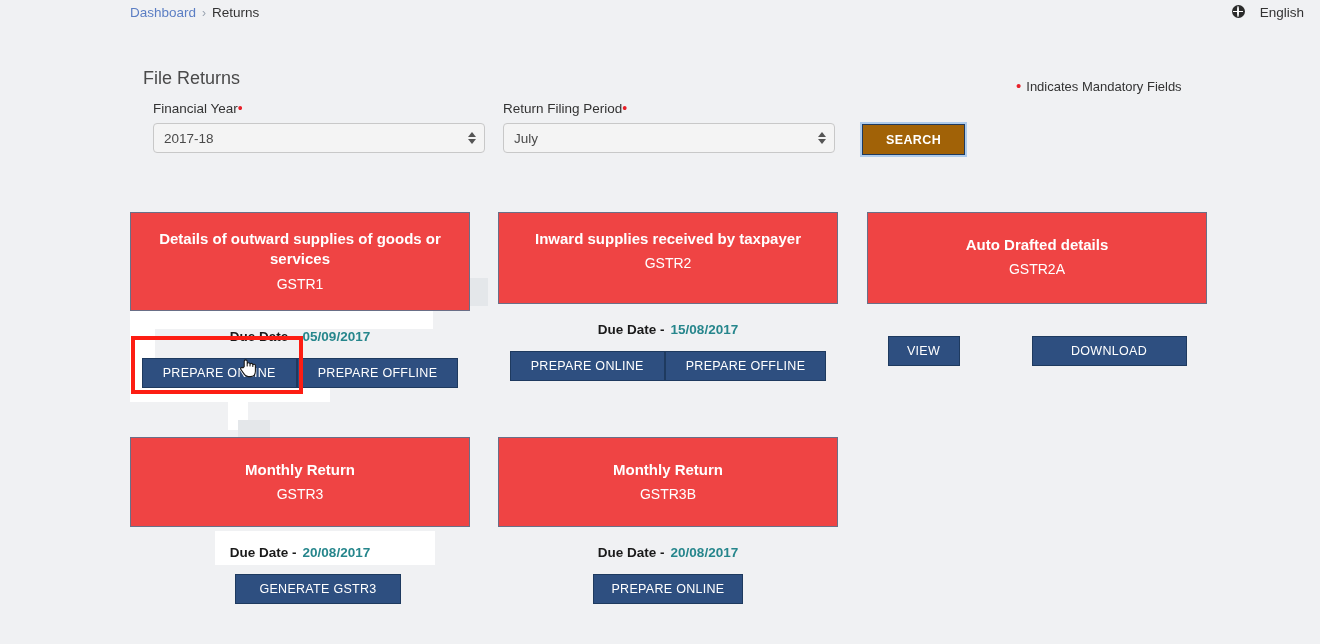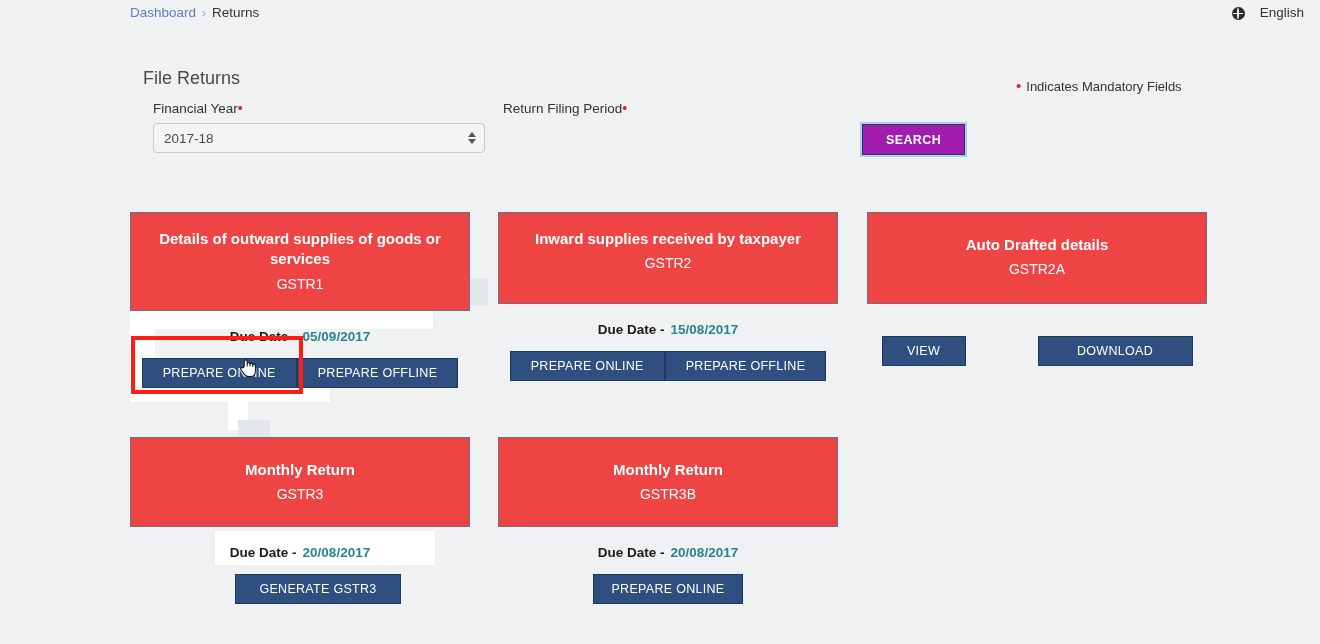--- a/index.html
+++ b/index.html
@@ -19,21 +19,21 @@
     display: flex; align-items: center; gap: 6px;
   }
   .breadcrumb .crumb-link { color: #5b7ec4; cursor: pointer; }
   .breadcrumb .crumb-sep { color: #9aa3b0; font-size: 12px; }
   .breadcrumb .crumb-current { color: #333; }
 
   
   .lang {
     position: absolute; right: 16px; top: 5px;
     font-size: 13.5px; color: #333;
-    display: flex; align-items: flex-end; gap: 15px;
+    display: flex; align-items: flex-start; gap: 15px;
     cursor: pointer;
   }
   .globe {
     width: 13px; height: 13px; border-radius: 50%;
     background: #2b2b2b; display: inline-block; position: relative;
   }
   .globe::before {
     content: ""; position: absolute; left: 1.5px; top: 5.5px;
     width: 10px; height: 1.5px; background: #ffffff;
   }
@@ -86,21 +86,21 @@
     border-left: 4px solid transparent;
     border-right: 4px solid transparent;
   }
   .stepper .tri-up { border-bottom: 5px solid #555; }
   .stepper .tri-dn { border-top: 5px solid #555; }
 
   
   .search-btn {
     position: absolute; left: 862px; top: 124px;
     width: 103px; height: 31px;
-    background: #a21caf; color: #ffffff;
+    background: #a16207; color: #ffffff;
     border: 1px solid #1e3a5f;
     font-size: 12.5px; font-weight: bold; letter-spacing: .4px;
     display: flex; align-items: center; justify-content: center;
     cursor: pointer;
     box-shadow: 0 0 0 2px #aecbeb;
   }
 
   
   .card { position: absolute; width: 340px; }
   .card-head {
@@ -201,20 +201,27 @@
           <span class="tri-up"></span>
             <span class="tri-dn"></span>
         </span>
       </div>
     </div>
 
     <div class="field rfp">
       <label>
         <span>Return Filing Period</span><span class="req">•</span>
       </label>
+      <div class="select-box">
+        <span>July</span>
+        <span class="stepper">
+          <span class="tri-up"></span>
+            <span class="tri-dn"></span>
+        </span>
+      </div>
     </div>
 
   </div>
 
   <div class="search-btn">SEARCH</div>
 
   <div class="artifact" style="left:130px;  top:305px;  width:303px; height:24px;"></div>
   <div class="artifact" style="left:130px;  top:305px;  width:25px;  height:96px;"></div>
   <div class="artifact" style="left:130px;  top:376px;  width:200px; height:26px;"></div>
   <div class="artifact" style="left:228px;  top:376px;  width:20px;  height:54px;"></div>
@@ -251,21 +258,21 @@
       <div class="btn">PREPARE OFFLINE</div>
     </div>
   </div>
 
   <div class="card" id="card-gstr2a">
     <div class="card-head tall" style="padding-top:22px;">
       <div class="ch-title">Auto Drafted details</div>
       <div class="ch-code">GSTR2A</div>
     </div>
     <div class="btn-row gap" style="margin-top:32px;">
-      <div class="btn" style="width:84px;padding:0;">VIEW</div>
+      <div class="btn" style="width:72px;padding:0;">VIEW</div>
       <div class="btn" style="width:155px;padding:0;">DOWNLOAD</div>
     </div>
   </div>
 
   <div class="card" id="card-gstr3">
     <div class="card-head" style="min-height:90px;padding-top:22px;">
       <div class="ch-title">Monthly Return</div>
       <div class="ch-code">GSTR3</div>
     </div>
     <div class="card-due">

